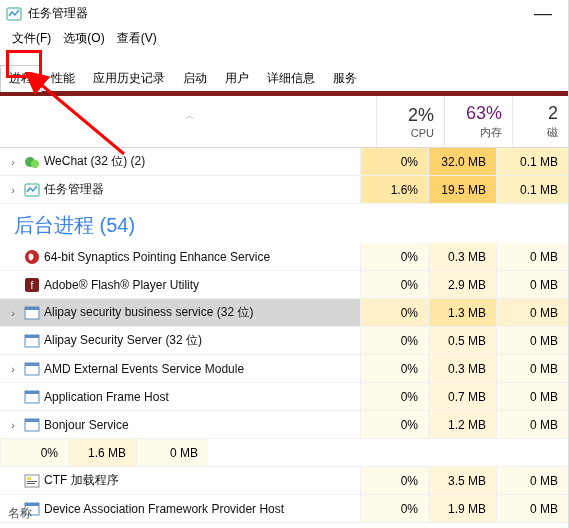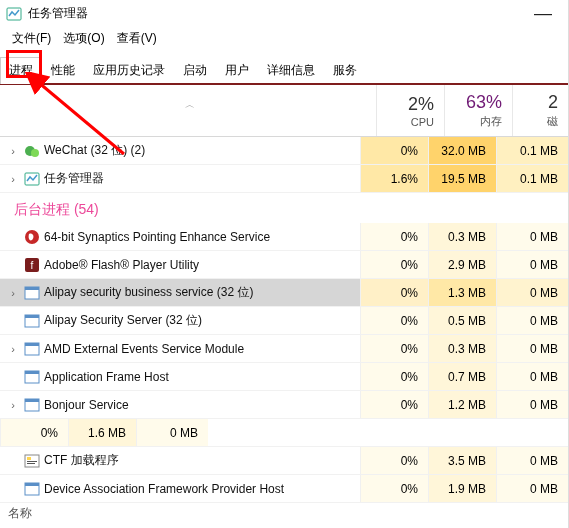--- a/index.html
+++ b/index.html
@@ -27,22 +27,22 @@
   .menubar {
     height: 22px;
     display: flex;
     align-items: center;
     gap: 4px;
     padding: 0 8px;
   }
   .menubar .menu-item { padding: 2px 4px; cursor: default; }
   .tabs {
     display: flex;
-    border-bottom: 2px solid #7f1d1d;
-    margin-top: 8px;
+    border-bottom: 5px solid #7f1d1d;
+    margin-top: 16px;
     position: relative;
   }
   .tabs .tab {
     padding: 4px 8px;
     border: 1px solid transparent;
     border-bottom: none;
     position: relative;
     cursor: pointer;
     font-size: 12px;
   }
@@ -119,22 +119,22 @@
   .cell-extra { background: #fffbeb; }
   .row.hl .cell-cpu { background: #ffe8a6; }
   .row.hl .cell-mem { background: #ffd36b; }
   .row.hl .cell-extra { background: #fff0c0; }
   .row.sel { background: #d6d6d6; }
   .row.sel .cell-cpu { background: #fff0c7; }
   .row.sel .cell-mem { background: #ffe8a6; text-align: right; }
   .row.sel .cell-extra { background: #fff3cf; }
   .section {
     padding: 8px 0 4px 14px;
-    font-size: 14px;
-    color: #ec4899;
+    font-size: 20px;
+    color: #3b82f6;
   }
 </style>
 </head>
 <body>
 
 <div class="titlebar">
   <span class="icon">
     <svg width="16" height="16" viewBox="0 0 16 16">
       <rect x="1" y="2" width="14" height="12" rx="1" fill="#fff" stroke="#3a8" stroke-width="1"></rect>
       <polyline points="3,10 6,6 9,9 13,4" fill="none" stroke="#49c" stroke-width="1.5"></polyline>

